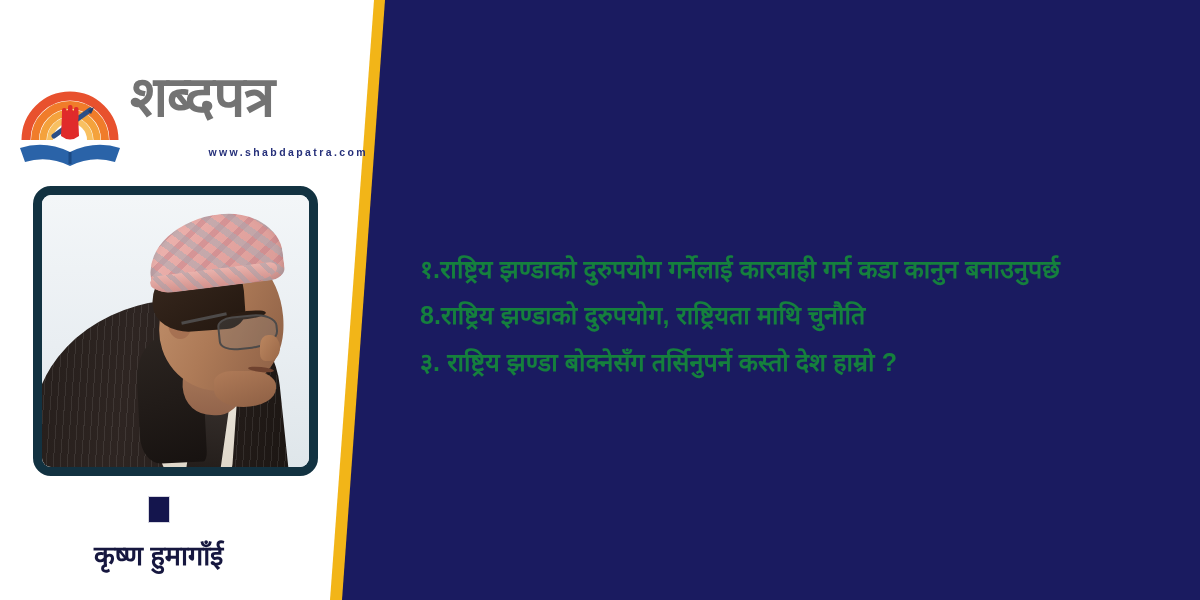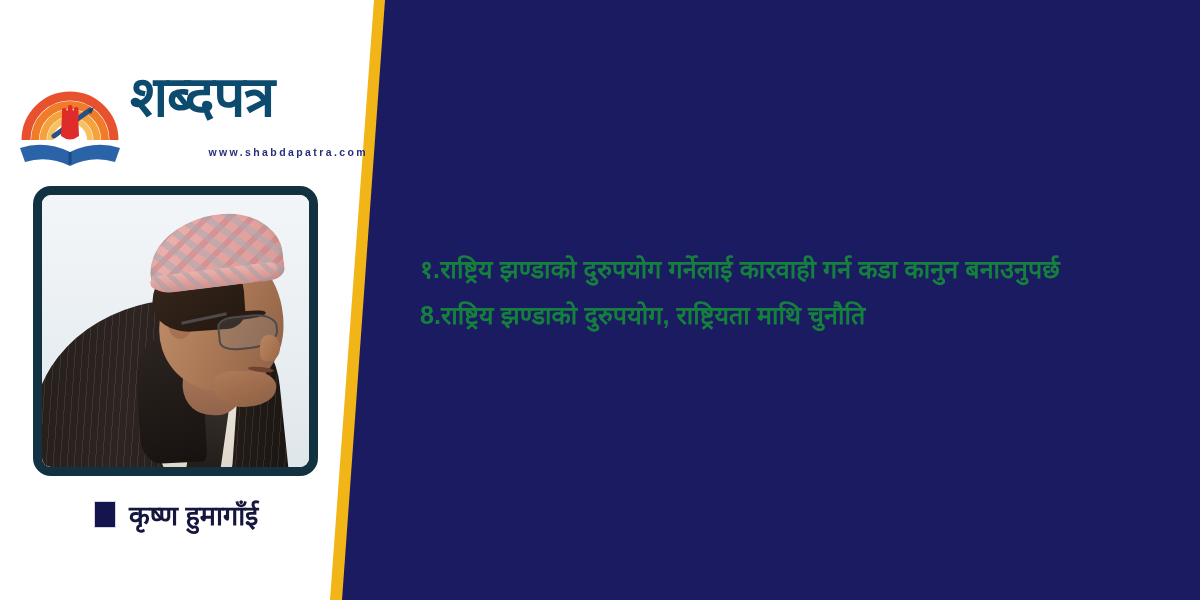--- a/index.html
+++ b/index.html
@@ -54,21 +54,21 @@
   .logo-text-wrap {
     position: absolute;
     left: 112px;
     top: 0;
     width: 240px;
   }
   .logo-wordmark {
     font-family: "Liberation Serif", "DejaVu Serif", serif;
     font-size: 56px;
     font-weight: bold;
-    color: #0c4a6e;
+    color: #737373;
     line-height: 1.25;
     letter-spacing: -1px;
     white-space: nowrap;
   }
   .logo-url {
     margin-top: 14px;
     font-family: "Liberation Sans", sans-serif;
     font-size: 10.5px;
     font-weight: bold;
     color: #26307a;
@@ -279,20 +279,21 @@
   }
 
   
   .byline {
     position: absolute;
     left: 94px;
     top: 496px;
     display: flex;
     align-items: center;
     gap: 13px;
+    flex-direction: column;
   }
   .byline-bullet {
     width: 22px;
     height: 27px;
     background: #14154d;
     border: 1.5px solid #d6d6e0;
     box-sizing: border-box;
   }
   .byline-name {
     font-family: "Liberation Sans", "DejaVu Sans", sans-serif;
@@ -380,15 +381,16 @@
   </div>
 
   <div class="byline">
     <div class="byline-bullet"></div>
     <div class="byline-name">कृष्ण हुमागाँई</div>
   </div>
 
   <div class="headline-list">
     <div class="headline-item">१.राष्ट्रिय झ‌ण्डाको दुरुपयोग गर्नेलाई कारवाही गर्न कडा कानुन बनाउनुपर्छ</div>
     <div class="headline-item">8.राष्ट्रिय झ‌ण्डाको दुरुपयोग, राष्ट्रियता माथि चुनौति</div>
+    <div class="headline-item">३. राष्ट्रिय झ‌ण्डा बोक्नेसँग तर्सिनुपर्ने कस्तो देश हाम्रो ?</div>
   </div>
 
 </div>
 
 </body></html>

